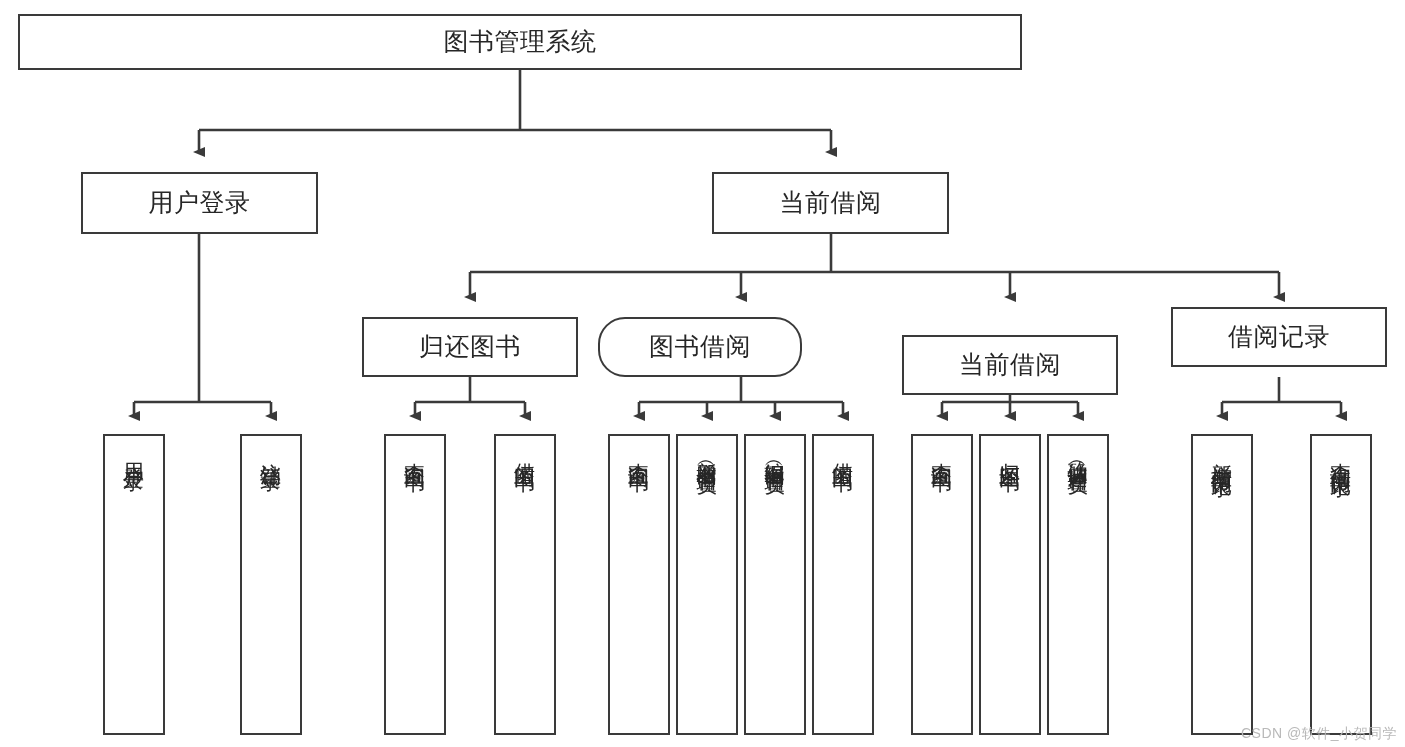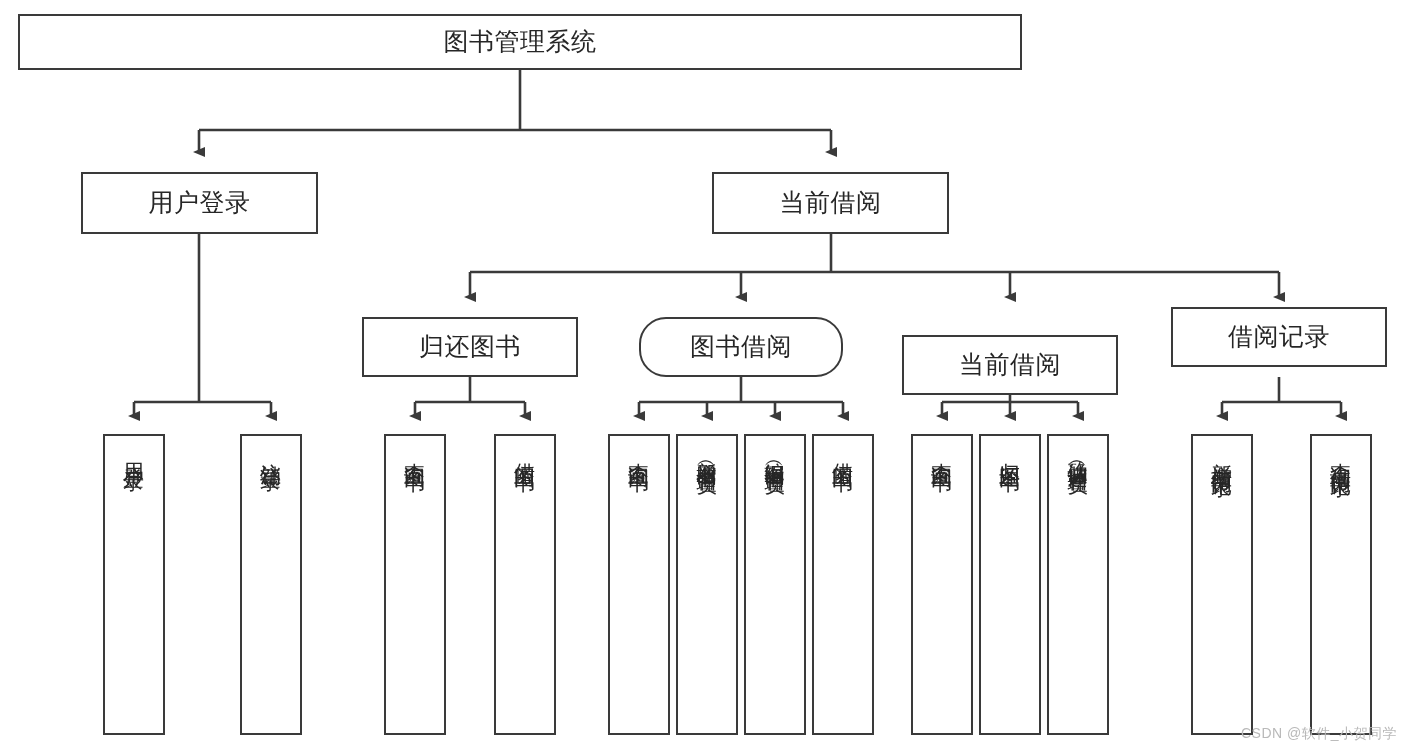--- a/index.html
+++ b/index.html
@@ -134,21 +134,21 @@
   <div class="node horiz" style="left:81px; top:172px; width:237px; height:62px;">
     <span class="label">用户登录</span>
   </div>
   <div class="node horiz" style="left:712px; top:172px; width:237px; height:62px;">
     <span class="label">当前借阅</span>
   </div>
 
   <div class="node horiz" style="left:362px; top:317px; width:216px; height:60px;">
     <span class="label">归还图书</span>
   </div>
-  <div class="node horiz" style="left:639px; top:317px; width:204px; height:60px;border-radius:27px;">
+  <div class="node horiz" style="left:598px; top:317px; width:204px; height:60px;border-radius:27px;">
     <span class="label">图书借阅</span>
   </div>
   <div class="node horiz" style="left:902px; top:335px; width:216px; height:60px;">
     <span class="label">当前借阅</span>
   </div>
   <div class="node horiz" style="left:1171px; top:307px; width:216px; height:60px;">
     <span class="label">借阅记录</span>
   </div>
 
   <div class="node vert" style="left:103px; top:434px; width:62px; height:301px;">

